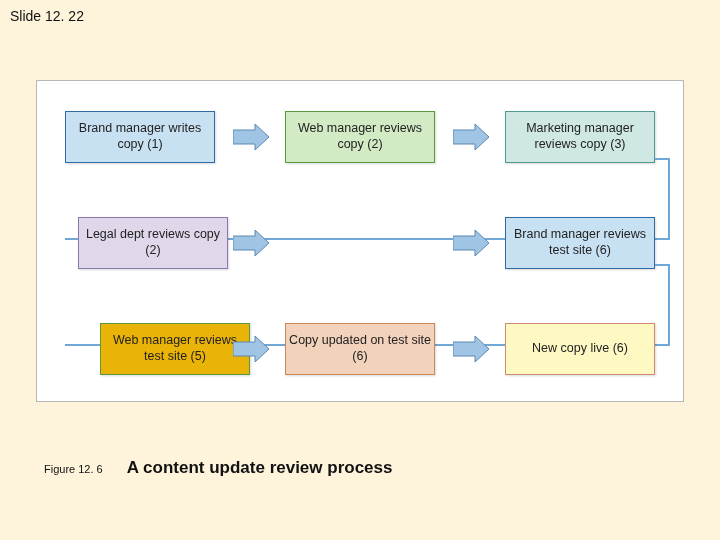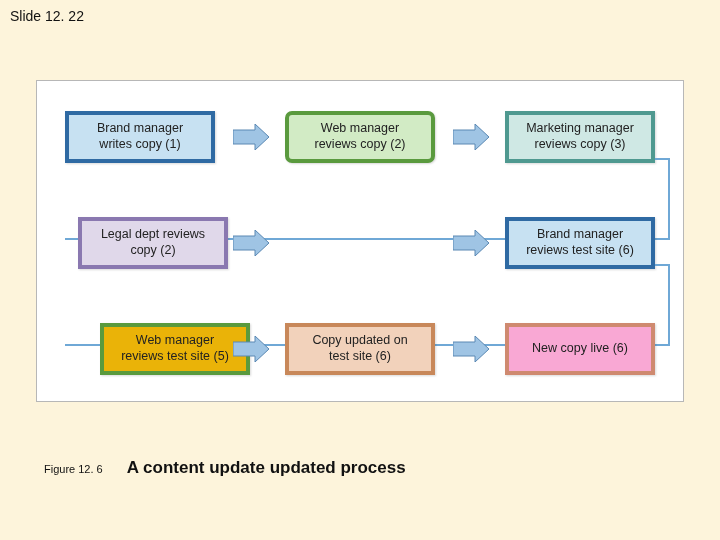--- a/index.html
+++ b/index.html
@@ -28,43 +28,43 @@
     height: 60px;
     display: flex;
     align-items: center;
   }
   .row1 { top: 26px; }
   .row2 { top: 132px; }
   .row3 { top: 238px; }
   .node {
     position: absolute;
     width: 150px; height: 52px;
-    border: 4px solid #ec4899;
+    border: 1px solid #ec4899;
     display: flex;
     align-items: center;
     justify-content: center;
     text-align: center;
     font-size: 12.5px;
     line-height: 1.25;
     color: #222;
-    padding: 16px;
+    padding: 1px;
     box-shadow: 1px 1px 2px rgba(0,0,0,0.15);
   }
   .colA { left: 28px; }
   .colB { left: 248px; }
   .colC { left: 468px; }
   .c-blue   { background: #c7e1f2; border-color: #2f6aa3; }
-  .c-green  { background: #d2ebc5; border-color: #5a9a3e; border-radius: 7px; }
+  .c-green  { background: #d2ebc5; border-color: #5a9a3e; }
   .c-teal   { background: #cfe8e4; border-color: #4f9990; }
   .c-lav    { background: #e0d8ea; border-color: #8a78b0; margin-left: 13px; }
   .c-orange { background: #f2d2bb; border-color: #c8885a; }
   .c-blue2  { background: #c7e1f2; border-color: #2f6aa3; }
   .c-green2 { background: #eab308; border-color: #5a9a3e; margin-left: 35px; }
   .c-orange2{ background: #f2d2bb; border-color: #c8885a; }
-  .c-peach  { background: #f9a8d4; border-color: #cf8a70; }
+  .c-peach  { background: #fef9c3; border-color: #cf8a70; }
 
   .arrow-h {
     position: absolute;
     width: 36px; height: 26px;
   }
   .arrow-h svg { width: 100%; height: 100%; }
   .aAB { left: 196px; }
   .aBC { left: 416px; }
 
   .return-line {
@@ -146,14 +146,14 @@
           <polygon points="0,6 22,6 22,0 36,13 22,26 22,20 0,20" fill="#9fc4e4" stroke="#5a88b3" stroke-width="1"></polygon>
         </svg>
     </div>
     <div class="node colC c-peach">New copy live (6)</div>
   </div>
 
 </div>
 
 <div class="caption">
   <span class="fig-label">Figure 12. 6</span>
-  <span class="fig-title">A content update updated process</span>
+  <span class="fig-title">A content update review process</span>
 </div>
 
 </body></html>

